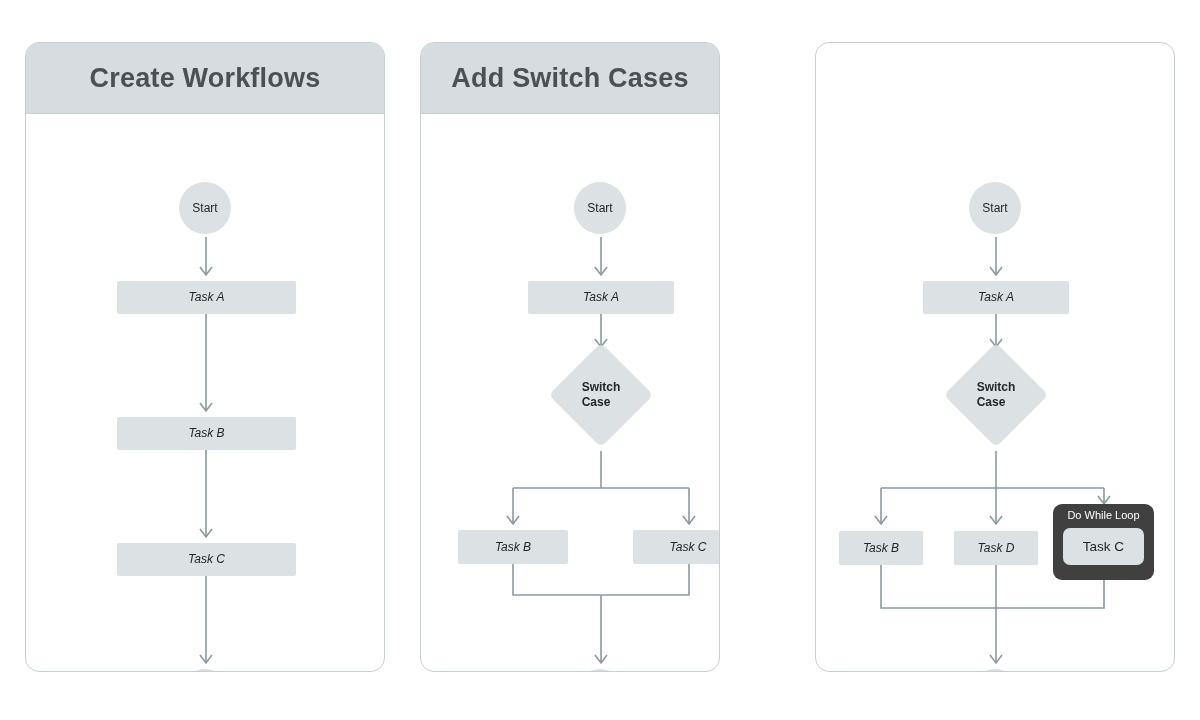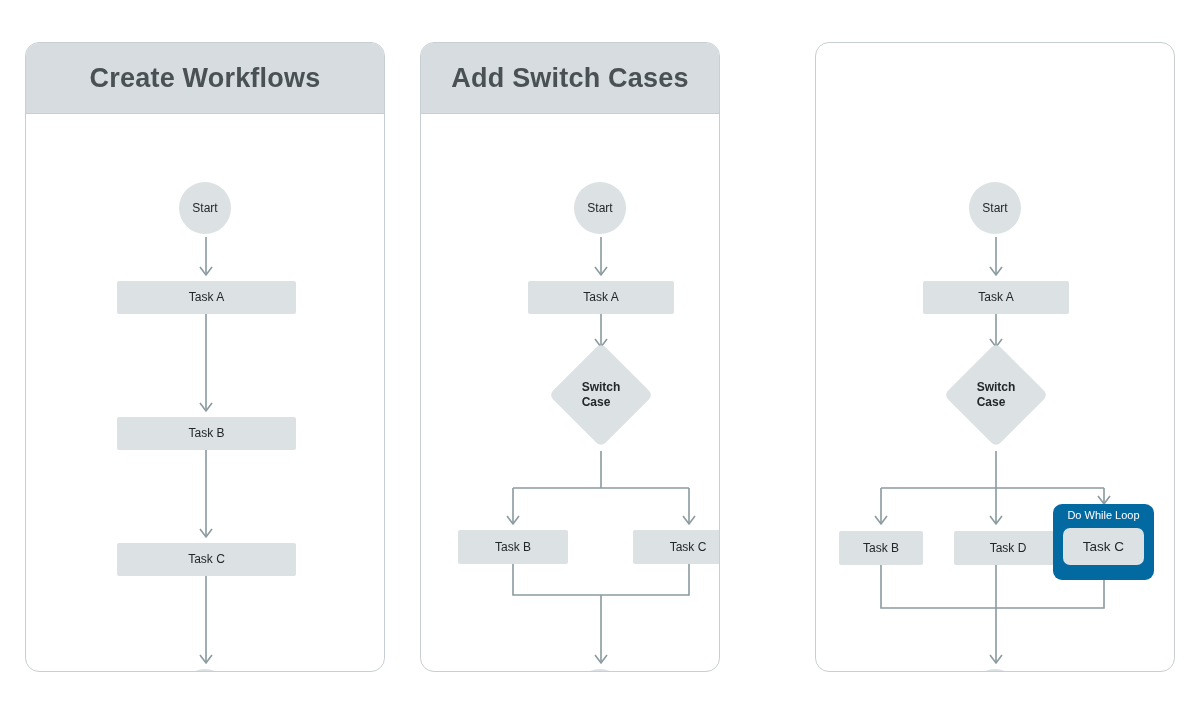--- a/index.html
+++ b/index.html
@@ -72,20 +72,21 @@
     justify-content: center;
     font-size: 12px;
     line-height: 1.25;
     z-index: 3;
   }
   .node.circle {
     border-radius: 50%;
   }
   .node.rect {
     border-radius: 2px;
+    font-style: italic;
   }
   .node.diamond {
     background: transparent;
   }
   .diamond-shape {
     position: absolute;
     inset: 0;
     background: #dce1e3;
     transform: rotate(45deg);
     border-radius: 6px;
@@ -94,21 +95,21 @@
   .diamond-label {
     position: relative;
     z-index: 1;
     font-weight: bold;
   }
 
   
   .loop-group {
     position: absolute;
     box-sizing: border-box;
-    background: #0369a1;
+    background: #404040;
     border-radius: 9px;
     z-index: 3;
   }
   .loop-title {
     position: absolute;
     top: 5px;
     left: 0;
     right: 0;
     text-align: center;
     font-size: 11px;
@@ -295,21 +296,21 @@
         <div class="diamond-label">
           <div>Switch</div>
           <div>Case</div>
         </div>
       </div>
 
       <div class="node rect" style="left:23px; top:417px; width:84px; height:34px;">
         <span>Task B</span>
       </div>
 
-      <div class="node rect" style="left:138px; top:417px; width:108px; height:34px;">
+      <div class="node rect" style="left:138px; top:417px; width:84px; height:34px;">
         <span>Task D</span>
       </div>
 
       <div class="loop-group" style="left:237px; top:390px; width:101px; height:76px;">
         <div class="loop-title">Do While Loop</div>
         <div class="loop-inner">
           <span>Task C</span>
         </div>
       </div>
 

